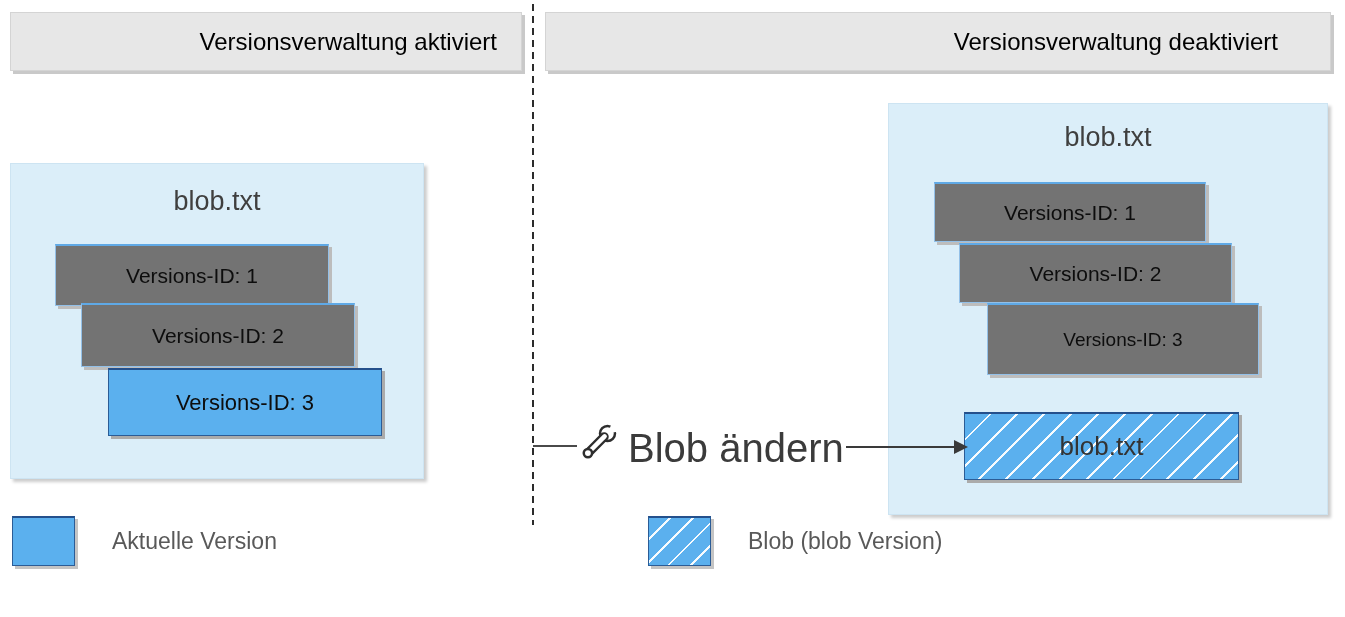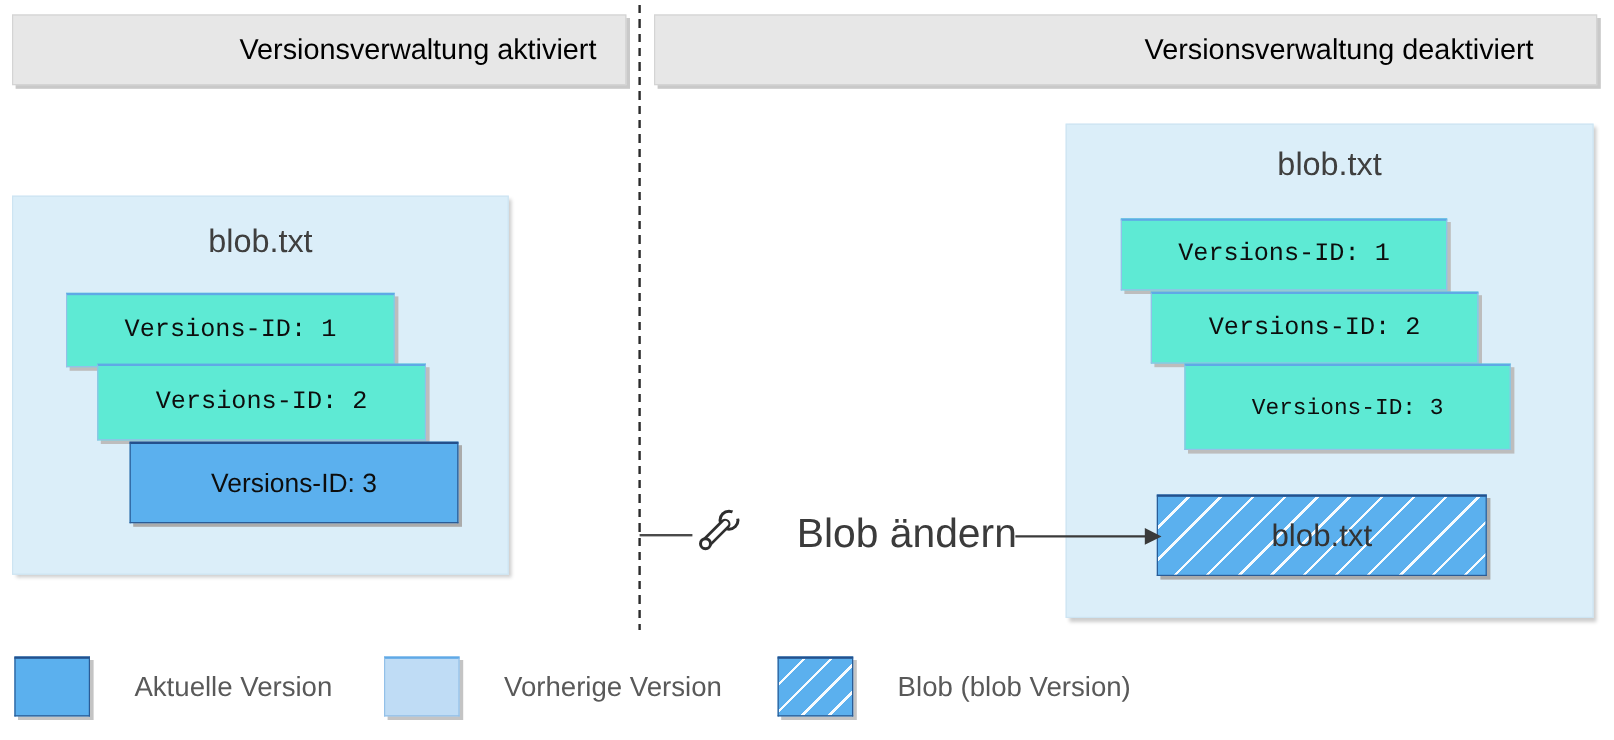--- a/index.html
+++ b/index.html
@@ -63,25 +63,24 @@
   
   .card {
     position: absolute;
     display: flex;
     align-items: center;
     justify-content: center;
     font-size: 21px;
     color: #0d0d0d;
   }
   .card.light {
-    background: #5eead4;
+    background: #737373;
     border: 1px solid #93c0e8;
     border-top: 2px solid #5fa9e6;
     box-shadow: 3px 3px 0 #bdbdbd;
-    font-family: Liberation Mono, monospace;
   }
   .card.dark {
     background: #5bb0ee;
     border: 1px solid #2b5c96;
     border-top: 2px solid #24508c;
     box-shadow: 3px 3px 0 #ababab;
     font-size: 22px;
   }
   .card.hatch {
     background-color: #5bb0ee;
@@ -112,34 +111,33 @@
     background: #4a4a4a;
   }
   .wrench {
     position: absolute;
     left: 580px; top: 421px;
     width: 40px; height: 40px;
   }
   .action-label {
     position: absolute;
     left: 628px; top: 426px;
-    font-size: 34px;
+    font-size: 40px;
     color: #3b3b3b;
     white-space: nowrap;
-    margin-left: 36px;
   }
   .arrow {
     position: absolute;
     left: 846px; top: 439px;
   }
 
   
   .legend-item {
     position: absolute;
-    top: 547px;
+    top: 516px;
     height: 50px;
     display: flex;
     align-items: center;
     gap: 37px;
   }
   .legend-item-1 { left: 12px; }
   .legend-item-2 { left: 320px; }
   .legend-item-3 { left: 648px; }
 
   .swatch {
@@ -232,22 +230,18 @@
     <svg width="122" height="16" viewBox="0 0 122 16">
       <line x1="0" y1="8" x2="109" y2="8" stroke="#3a3a3a" stroke-width="2"></line>
       <polygon points="108,1 122,8 108,15" fill="#3a3a3a"></polygon>
     </svg>
   </div>
 
   <div class="legend-item legend-item-1">
     <div class="swatch current"></div>
     <div class="legend-label">Aktuelle Version</div>
   </div>
-  <div class="legend-item legend-item-2">
-    <div class="swatch previous"></div>
-    <div class="legend-label">Vorherige Version</div>
-  </div>
   <div class="legend-item legend-item-3">
     <div class="swatch hatch"></div>
     <div class="legend-label">Blob (blob Version)</div>
   </div>
 
 </div>
 
 </body></html>

